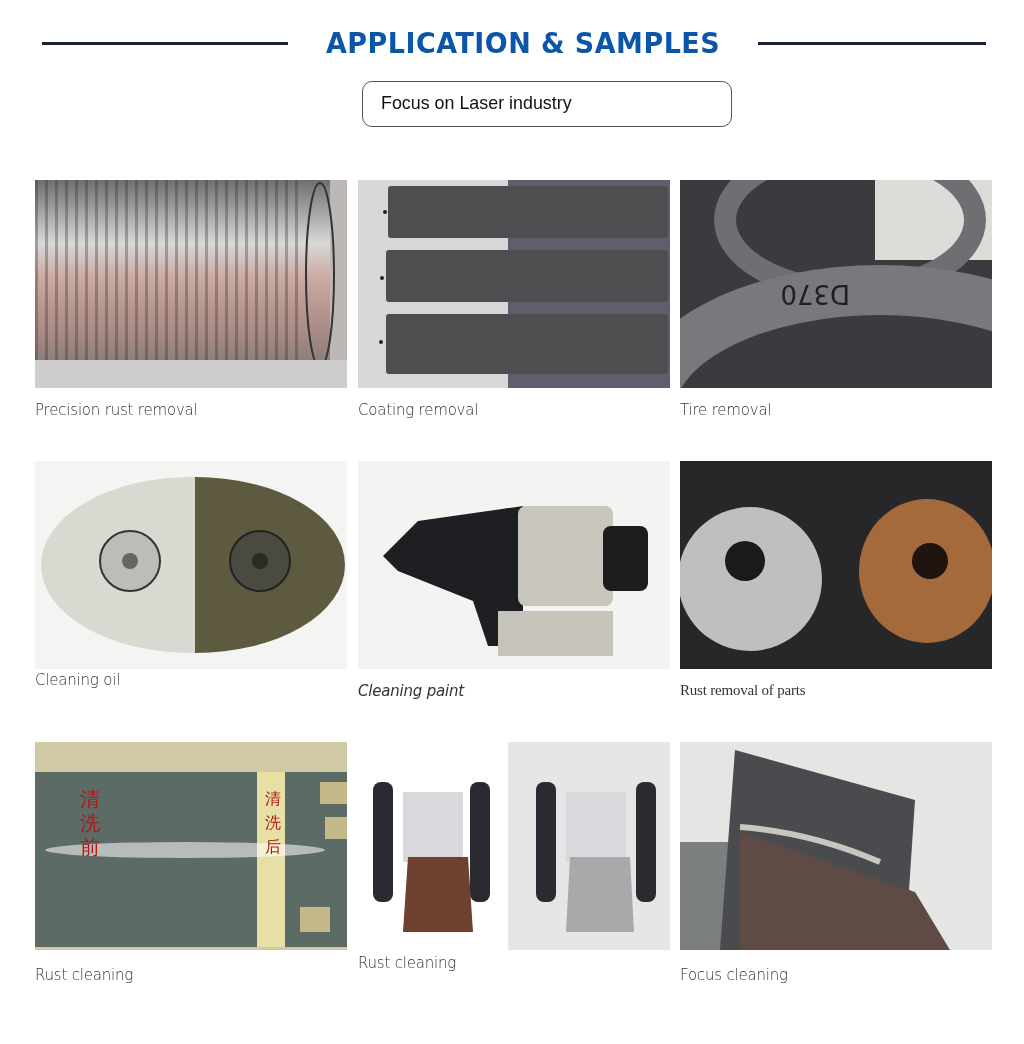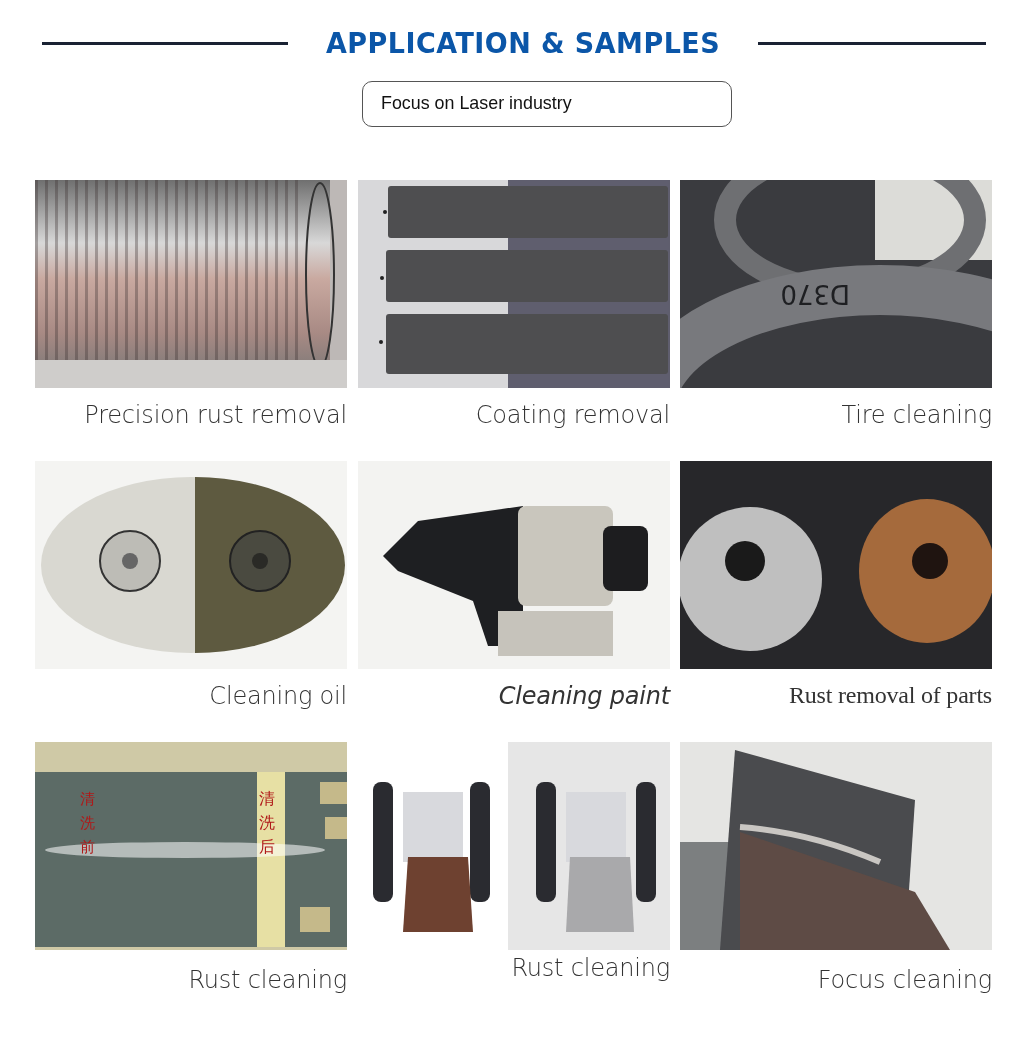--- a/index.html
+++ b/index.html
@@ -21,22 +21,22 @@
     border: 1.5px solid #555; border-radius: 10px; background: #fff; margin-left: 33px;
   }
   .tagline-text {
     position: absolute; left: 18px; top: 10px; font-size: 19px; color: #111;
     font-family: "Liberation Sans", sans-serif; transform: scaleX(0.94); transform-origin: left;
   }
 
   .cell { position: absolute; width: 312px; }
   .photo { position: absolute; left: 0; top: 0; width: 312px; height: 208px; overflow: hidden; }
   .caption {
-    position: absolute; left: 0; width: 312px; text-align: right;
-    font-size: 24px; color: #333; font-family: "DejaVu Sans", sans-serif; font-weight: 300;
+    position: absolute; left: 0; width: 312px; text-align: left;
+    font-size: 15px; color: #333; font-family: "DejaVu Sans", sans-serif; font-weight: 300;
     letter-spacing: -0.2px;
   }
   .photo svg { display: block; width: 100%; height: 100%; }
 </style>
 </head>
 <body>
 
 <div class="hdr-line left"></div>
 <div class="hdr-title">APPLICATION &amp; SAMPLES</div>
 <div class="hdr-line right"></div>
@@ -90,36 +90,36 @@
 <div class="cell" style="left:680px; top:180px;">
   <div class="photo">
     <svg viewBox="0 0 312 208" preserveAspectRatio="none">
       <rect width="312" height="208" fill="#3a3b3f"></rect>
       <rect x="195" y="0" width="117" height="80" fill="#dcdcd8"></rect>
       <ellipse cx="170" cy="40" rx="125" ry="70" fill="none" stroke="#6e6f72" stroke-width="22"></ellipse>
       <ellipse cx="200" cy="230" rx="230" ry="120" fill="none" stroke="#78797d" stroke-width="50"></ellipse>
       <text x="170" y="125" font-size="26" fill="#1e1f22" font-family="DejaVu Sans, sans-serif" transform="rotate(180 170 115)">D370</text>
     </svg>
   </div>
-  <div class="caption" style="top:221px;">Tire cleaning</div>
+  <div class="caption" style="top:221px;">Tire removal</div>
 </div>
 
 <div class="cell" style="left:35px; top:461px;">
   <div class="photo">
     <svg viewBox="0 0 312 208" preserveAspectRatio="none">
       <rect width="312" height="208" fill="#f4f4f2"></rect>
       <ellipse cx="156" cy="104" rx="150" ry="88" fill="#d9d8d1"></ellipse>
       <path d="M160 16 A150 88 0 0 1 160 192 Z" fill="#5e5a40"></path>
       <circle cx="95" cy="100" r="30" fill="#bdbcb6" stroke="#333" stroke-width="2"></circle>
       <circle cx="225" cy="100" r="30" fill="#4a4a40" stroke="#222" stroke-width="2"></circle>
       <circle cx="95" cy="100" r="8" fill="#666"></circle>
         <circle cx="225" cy="100" r="8" fill="#2a2a26"></circle>
     </svg>
   </div>
-  <div class="caption" style="top:221px;">Cleaning oil</div>
+  <div class="caption" style="top:210px;">Cleaning oil</div>
 </div>
 
 <div class="cell" style="left:358px; top:461px;">
   <div class="photo">
     <svg viewBox="0 0 312 208" preserveAspectRatio="none">
       <rect width="312" height="208" fill="#f3f3f1"></rect>
       <path d="M25 95 L60 60 L165 45 L165 185 L130 185 L115 140 L40 110 Z" fill="#1e1f22"></path>
       <rect x="160" y="45" width="95" height="100" rx="8" fill="#c9c6bd"></rect>
       <rect x="140" y="150" width="115" height="45" fill="#c6c3bb"></rect>
       <rect x="245" y="65" width="45" height="65" rx="8" fill="#1d1d1f"></rect>
@@ -146,22 +146,22 @@
     <svg viewBox="0 0 312 208" preserveAspectRatio="none">
       <rect width="312" height="208" fill="#cfc9a6"></rect>
       <rect x="0" y="30" width="312" height="175" fill="#5c6b66"></rect>
       <rect x="222" y="30" width="28" height="175" fill="#e7e0a4"></rect>
       <rect x="285" y="40" width="27" height="22" fill="#c5b98a"></rect>
       <rect x="290" y="75" width="22" height="22" fill="#c5b98a"></rect>
       <rect x="265" y="165" width="30" height="25" fill="#c5b98a"></rect>
       <ellipse cx="150" cy="108" rx="140" ry="8" fill="rgba(255,255,255,0.55)"></ellipse>
     </svg>
   </div>
-  <div style="position:absolute; left:45px; top:45px; width:16px; font-size:15px; line-height:24px; color:#b01818; word-break:break-all;">清洗前</div>
-  <div style="position:absolute; left:224px; top:45px; width:16px; font-size:16px; line-height:24px; color:#b01818; word-break:break-all;">清洗后</div>
+  <div style="position:absolute; left:45px; top:45px; width:16px; font-size:20px; line-height:24px; color:#b01818; word-break:break-all;">清洗前</div>
+  <div style="position:absolute; left:230px; top:45px; width:16px; font-size:16px; line-height:24px; color:#b01818; word-break:break-all;">清洗后</div>
   <div class="caption" style="top:224px;">Rust cleaning</div>
 </div>
 
 <div class="cell" style="left:358px; top:742px;">
   <div class="photo">
     <svg viewBox="0 0 312 208" preserveAspectRatio="none">
       <rect width="312" height="208" fill="#ffffff"></rect>
       <rect x="150" y="0" width="162" height="208" fill="#e6e6e6"></rect>
       <rect x="15" y="40" width="20" height="120" rx="8" fill="#2a2b30"></rect>
       <rect x="112" y="40" width="20" height="120" rx="8" fill="#2a2b30"></rect>

